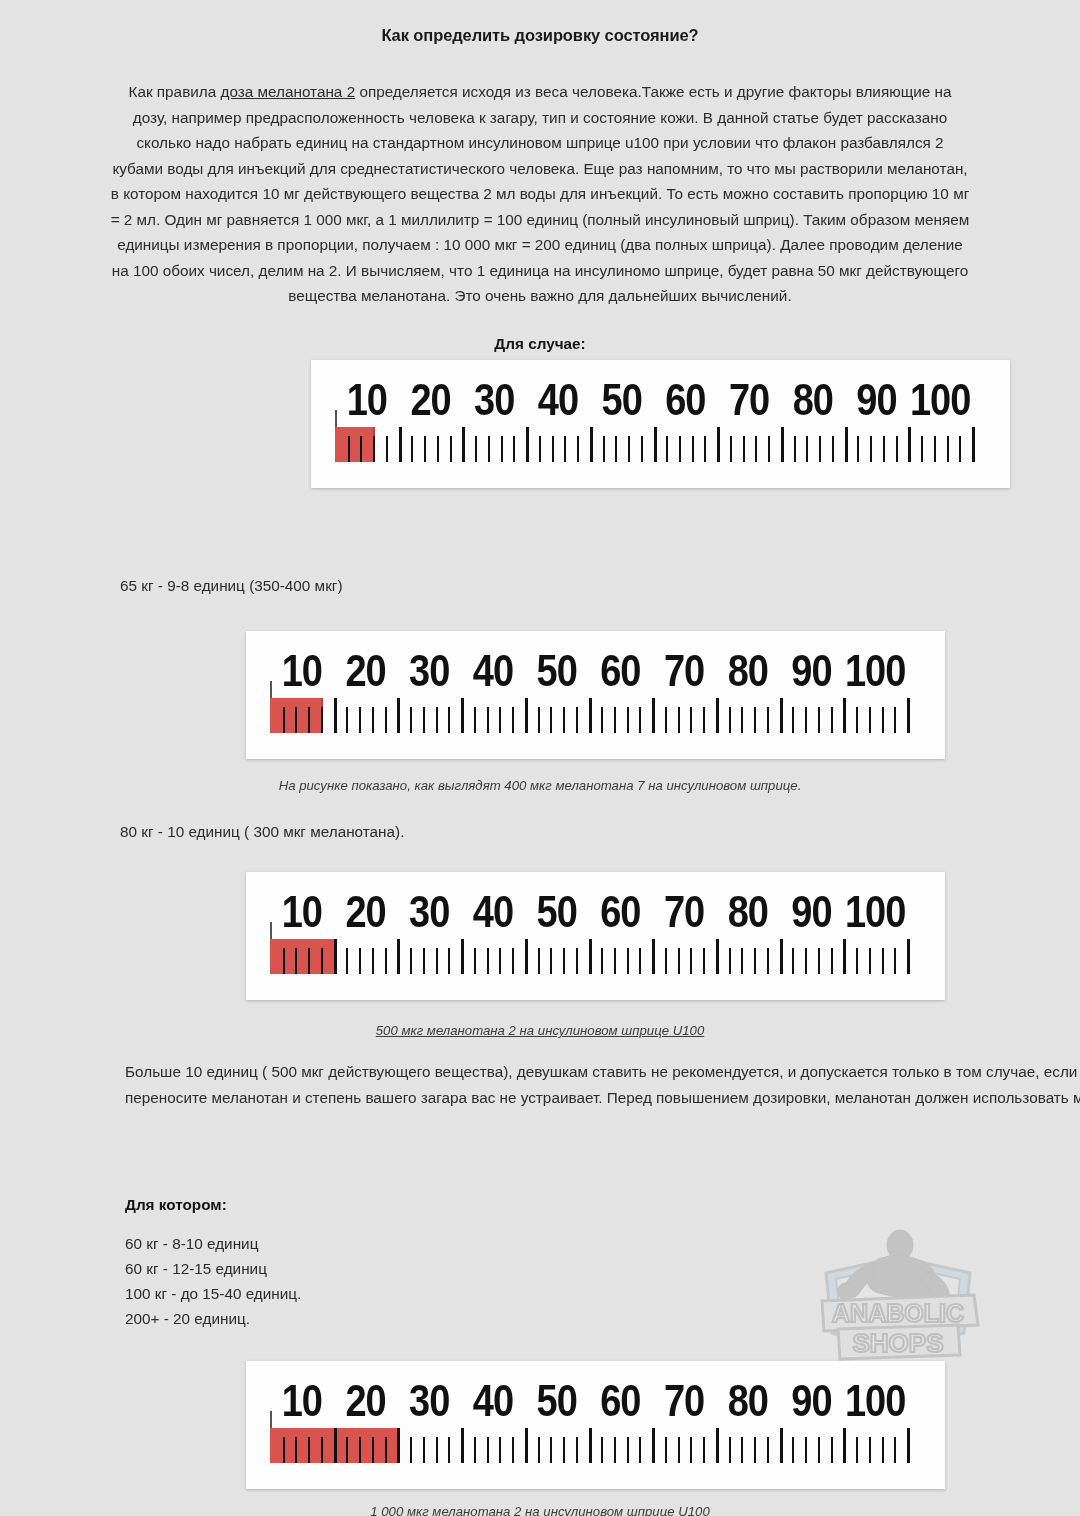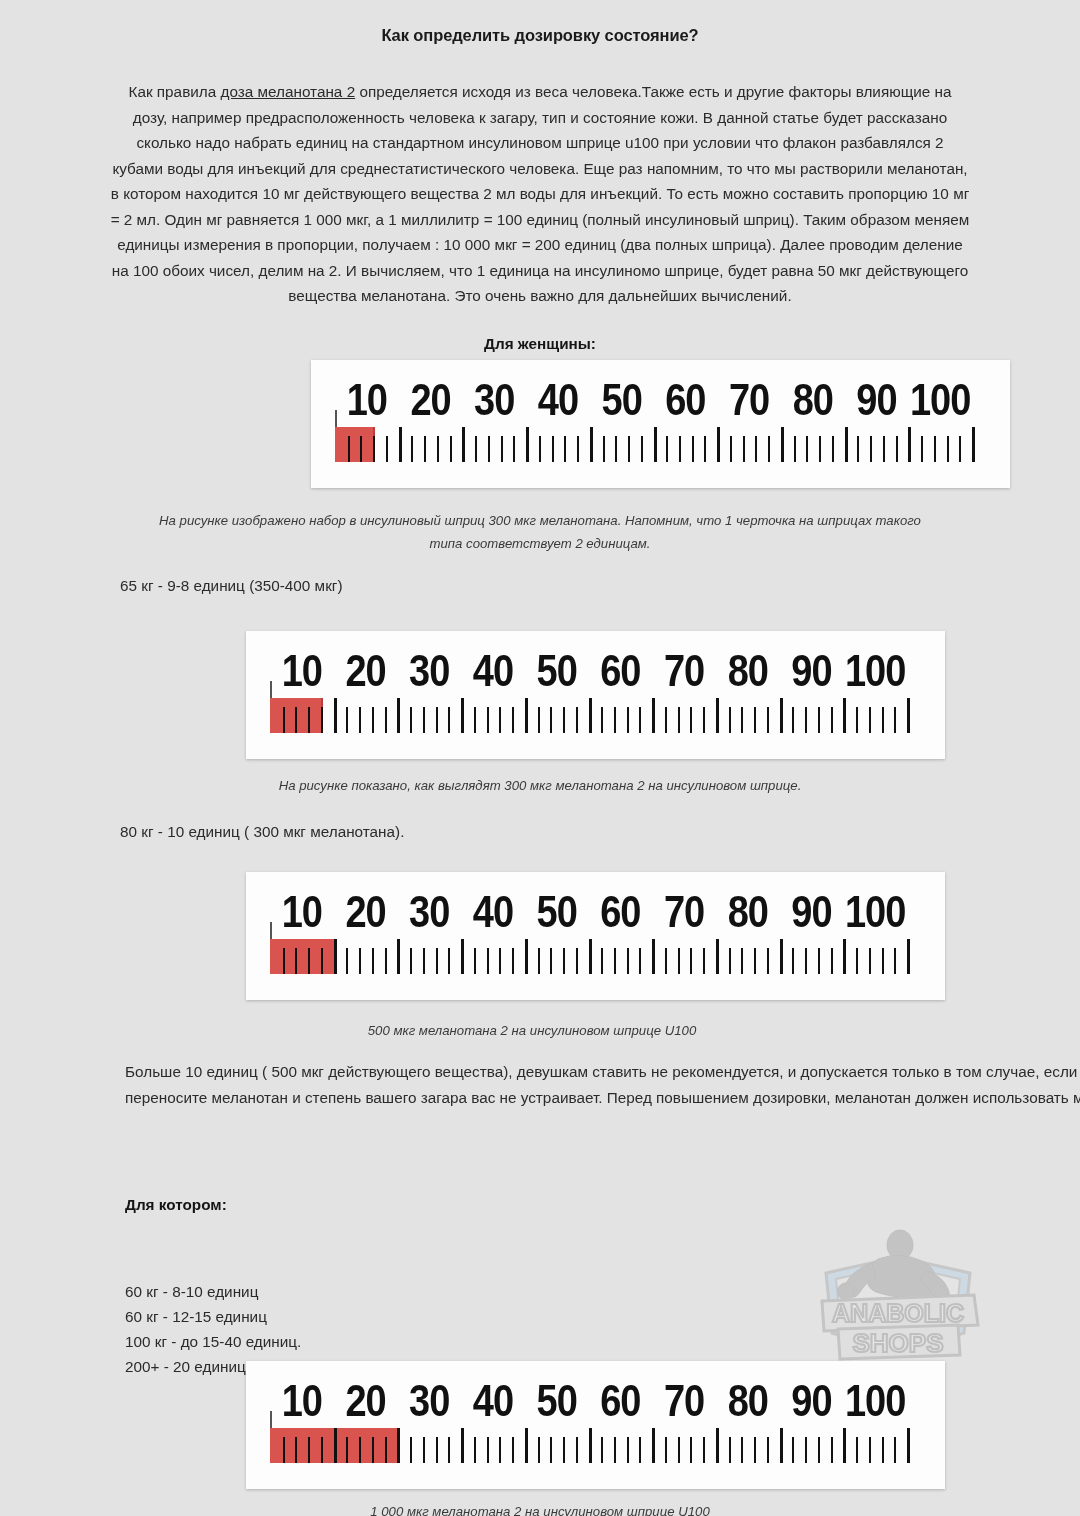--- a/index.html
+++ b/index.html
@@ -146,21 +146,21 @@
 </head>
 <body>
 
 <div class="page">
 
   <h1 class="doc-title">Как определить дозировку состояние?</h1>
 
   <p class="intro"><span>Как правила </span><a class="ulink" href="#">доза меланотана 2</a><span> определяется исходя из веса человека.Также есть и другие факторы влияющие на дозу, например предрасположенность человека к загару, тип и состояние кожи. В данной статье будет рассказано сколько надо набрать единиц на стандартном инсулиновом шприце u100 при условии что флакон разбавлялся 2 кубами воды для инъекций для среднестатистического человека. Еще раз напомним, то что мы растворили меланотан, в котором находится 10 мг действующего вещества 2 мл воды для инъекций. То есть можно составить пропорцию 10 мг = 2 мл. Один мг равняется 1 000 мкг, а 1 миллилитр = 100 единиц (полный инсулиновый шприц). Таким образом меняем единицы измерения в пропорции, получаем : 10 000 мкг = 200 единиц (два полных шприца). Далее проводим деление на 100 обоих чисел, делим на 2. И вычисляем, что 1 единица на инсулиномо шприце, будет равна 50 мкг действующего вещества меланотана. Это очень важно для дальнейших вычислений.</span></p>
 
   <div class="center-block" style="margin-top:26px;">
-    <div class="bold-head">Для женщины:</div>
+    <div class="bold-head">Для случае:</div>
     <div class="sub-line">50 кг - 5-6 единиц (250 - 300 мкг меланотана).</div>
   </div>
 
   <div class="scale-panel" id="scale-1" style="position:absolute; left:311px; top:349px; width:699px; height:128px;">
       <div class="scale-inner">
         <div class="scale-numbers" style="top: 19px; left: 24px; width: 637px; font-size: 38px;">
           <span>10</span>
           <span>20</span>
           <span>30</span>
           <span>40</span>
@@ -219,21 +219,20 @@
         <div class="tick" style="position: absolute; background: rgb(17, 17, 17); left: 584.56px; top: 76px; height: 26px; width: 2px;"></div>
         <div class="tick major" style="position: absolute; background: rgb(17, 17, 17); left: 597.3px; top: 67px; height: 35px; width: 3px;"></div>
         <div class="tick" style="position: absolute; background: rgb(17, 17, 17); left: 610.04px; top: 76px; height: 26px; width: 2px;"></div>
         <div class="tick" style="position: absolute; background: rgb(17, 17, 17); left: 622.78px; top: 76px; height: 26px; width: 2px;"></div>
         <div class="tick" style="position: absolute; background: rgb(17, 17, 17); left: 635.52px; top: 76px; height: 26px; width: 2px;"></div>
         <div class="tick" style="position: absolute; background: rgb(17, 17, 17); left: 648.26px; top: 76px; height: 26px; width: 2px;"></div>
         <div class="tick major" style="position: absolute; background: rgb(17, 17, 17); left: 661px; top: 67px; height: 35px; width: 3px;"></div>
       </div>
     </div>
 
-  <div class="caption" style="position:absolute; left:150px; top:498px; width:780px;">На рисунке изображено набор в инсулиновый шприц 300 мкг меланотана. Напомним, что 1 черточка на шприцах такого типа соответствует 2 единицам.</div>
 
   <div class="left-line" style="position:absolute; top:566px; left:0;">65 кг - 9-8 единиц (350-400 мкг)</div>
 
   <div class="scale-panel" id="scale-2" style="position:absolute; left:246px; top:620px; width:699px; height:128px;">
       <div class="scale-inner">
         <div class="scale-numbers" style="top: 19px; left: 24px; width: 637px; font-size: 38px;">
           <span>10</span>
           <span>20</span>
           <span>30</span>
           <span>40</span>
@@ -292,21 +291,21 @@
         <div class="tick" style="position: absolute; background: rgb(17, 17, 17); left: 584.56px; top: 76px; height: 26px; width: 2px;"></div>
         <div class="tick major" style="position: absolute; background: rgb(17, 17, 17); left: 597.3px; top: 67px; height: 35px; width: 3px;"></div>
         <div class="tick" style="position: absolute; background: rgb(17, 17, 17); left: 610.04px; top: 76px; height: 26px; width: 2px;"></div>
         <div class="tick" style="position: absolute; background: rgb(17, 17, 17); left: 622.78px; top: 76px; height: 26px; width: 2px;"></div>
         <div class="tick" style="position: absolute; background: rgb(17, 17, 17); left: 635.52px; top: 76px; height: 26px; width: 2px;"></div>
         <div class="tick" style="position: absolute; background: rgb(17, 17, 17); left: 648.26px; top: 76px; height: 26px; width: 2px;"></div>
         <div class="tick major" style="position: absolute; background: rgb(17, 17, 17); left: 661px; top: 67px; height: 35px; width: 3px;"></div>
       </div>
     </div>
 
-  <div class="caption" style="position:absolute; left:150px; top:763px; width:780px;">На рисунке показано, как выглядят 300 мкг меланотана 2 на инсулиновом шприце.</div>
+  <div class="caption" style="position:absolute; left:150px; top:763px; width:780px;">На рисунке показано, как выглядят 400 мкг меланотана 7 на инсулиновом шприце.</div>
 
   <div class="left-line" style="position:absolute; top:812px; left:0;">80 кг - 10 единиц ( 300 мкг меланотана).</div>
 
   <div class="scale-panel" id="scale-3" style="position:absolute; left:246px; top:861px; width:699px; height:128px;">
       <div class="scale-inner">
         <div class="scale-numbers" style="top: 19px; left: 24px; width: 637px; font-size: 38px;">
           <span>10</span>
           <span>20</span>
           <span>30</span>
           <span>40</span>
@@ -365,27 +364,27 @@
         <div class="tick" style="position: absolute; background: rgb(17, 17, 17); left: 584.56px; top: 76px; height: 26px; width: 2px;"></div>
         <div class="tick major" style="position: absolute; background: rgb(17, 17, 17); left: 597.3px; top: 67px; height: 35px; width: 3px;"></div>
         <div class="tick" style="position: absolute; background: rgb(17, 17, 17); left: 610.04px; top: 76px; height: 26px; width: 2px;"></div>
         <div class="tick" style="position: absolute; background: rgb(17, 17, 17); left: 622.78px; top: 76px; height: 26px; width: 2px;"></div>
         <div class="tick" style="position: absolute; background: rgb(17, 17, 17); left: 635.52px; top: 76px; height: 26px; width: 2px;"></div>
         <div class="tick" style="position: absolute; background: rgb(17, 17, 17); left: 648.26px; top: 76px; height: 26px; width: 2px;"></div>
         <div class="tick major" style="position: absolute; background: rgb(17, 17, 17); left: 661px; top: 67px; height: 35px; width: 3px;"></div>
       </div>
     </div>
 
-  <div class="caption" style="position:absolute; left:142px; top:1008px; width:780px;">500 мкг меланотана 2 на инсулиновом шприце U100</div>
+  <div class="caption" style="position:absolute; left:150px; top:1008px; width:780px;text-decoration:underline;">500 мкг меланотана 2 на инсулиновом шприце U100</div>
 
   <div class="body-para" style="position:absolute; top:1048px; left:0; width:1080px; box-sizing:border-box;">Больше 10 единиц ( 500 мкг действующего вещества), девушкам ставить не рекомендуется, и допускается только в том случае, если вы хорошо переносите меланотан и степень вашего загара вас не устраивает. Перед повышением дозировки, меланотан должен использовать минимум 15 дней.</div>
 
   <div class="men-head" style="position:absolute; top:1185px; left:0;">Для котором:</div>
 
-  <div class="men-list" style="position:absolute; top:1268px; left:0;">
+  <div class="men-list" style="position:absolute; top:1220px; left:0;">
     <div>60 кг - 8-10 единиц</div>
     <div>60 кг - 12-15 единиц</div>
     <div>100 кг - до 15-40 единиц.</div>
     <div>200+ -  20 единиц.</div>
   </div>
 
   <div class="watermark" style="left:808px; top:1218px; width:180px; height:140px;">
     <svg width="180" height="140" viewBox="0 0 180 140">
 
       <path d="M18 44 L90 28 L162 44 L156 104 L90 124 L24 104 Z" fill="#9fc6e6" stroke="#8a8a8a" stroke-width="3"></path>

